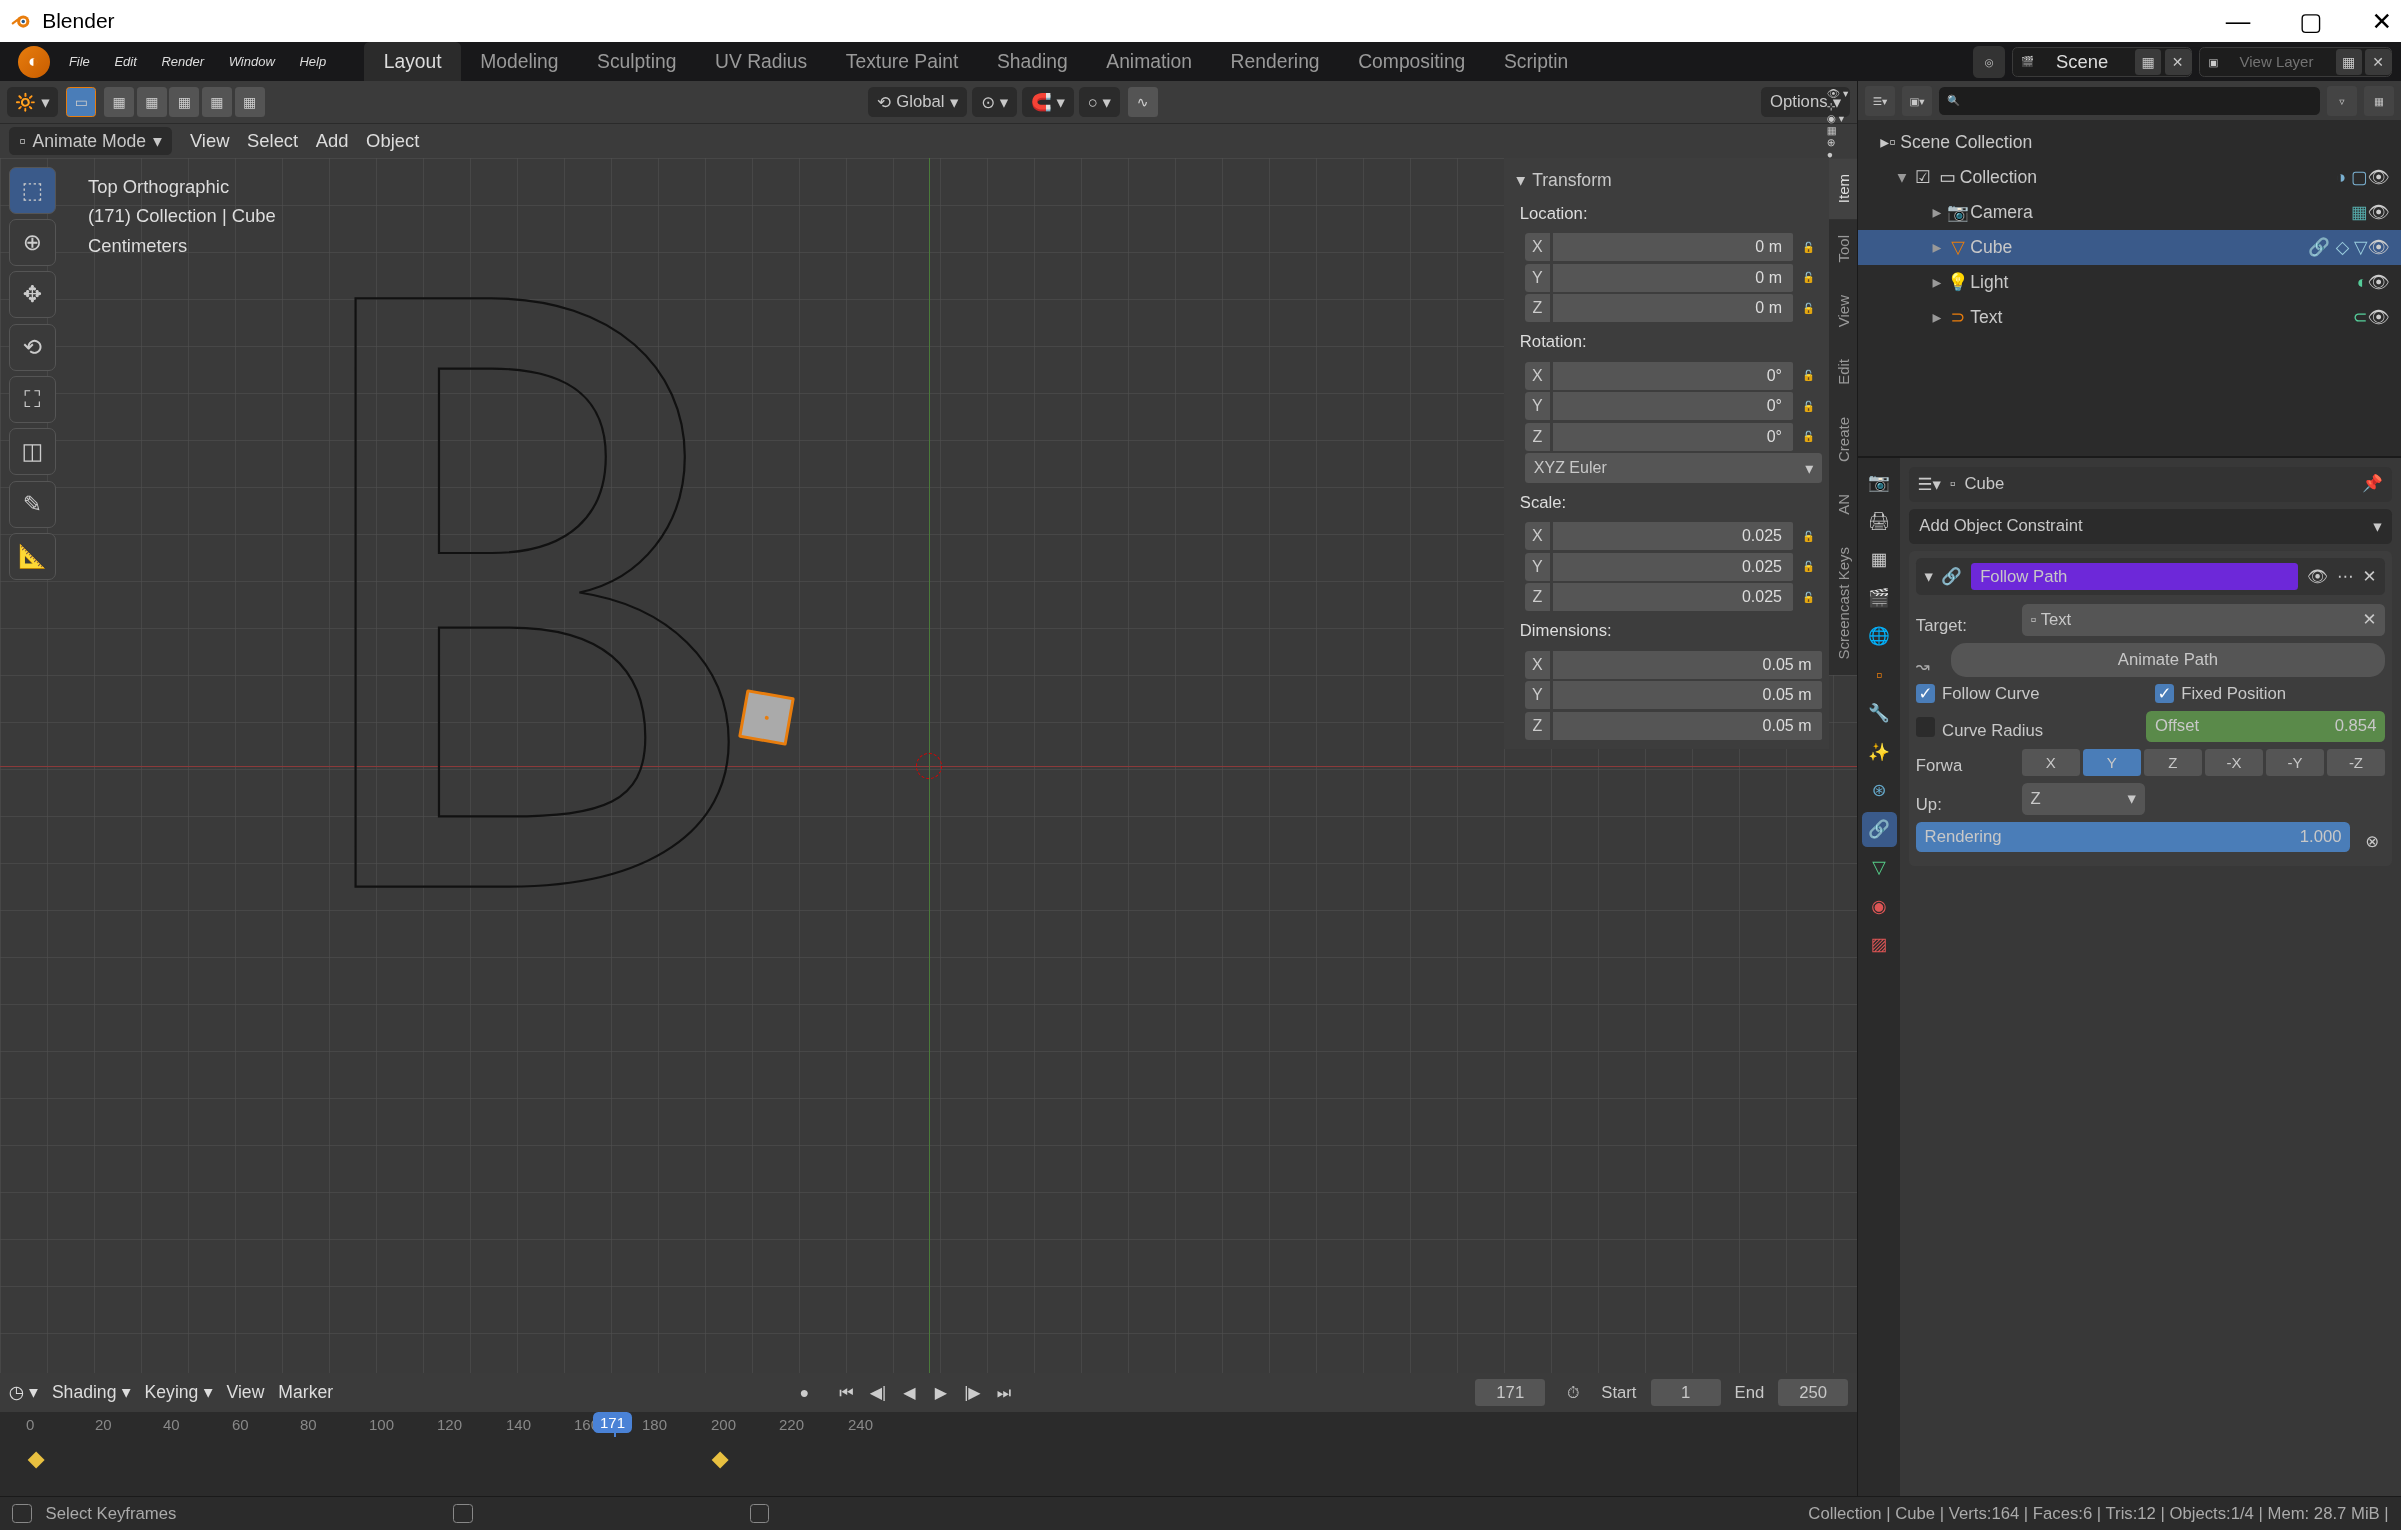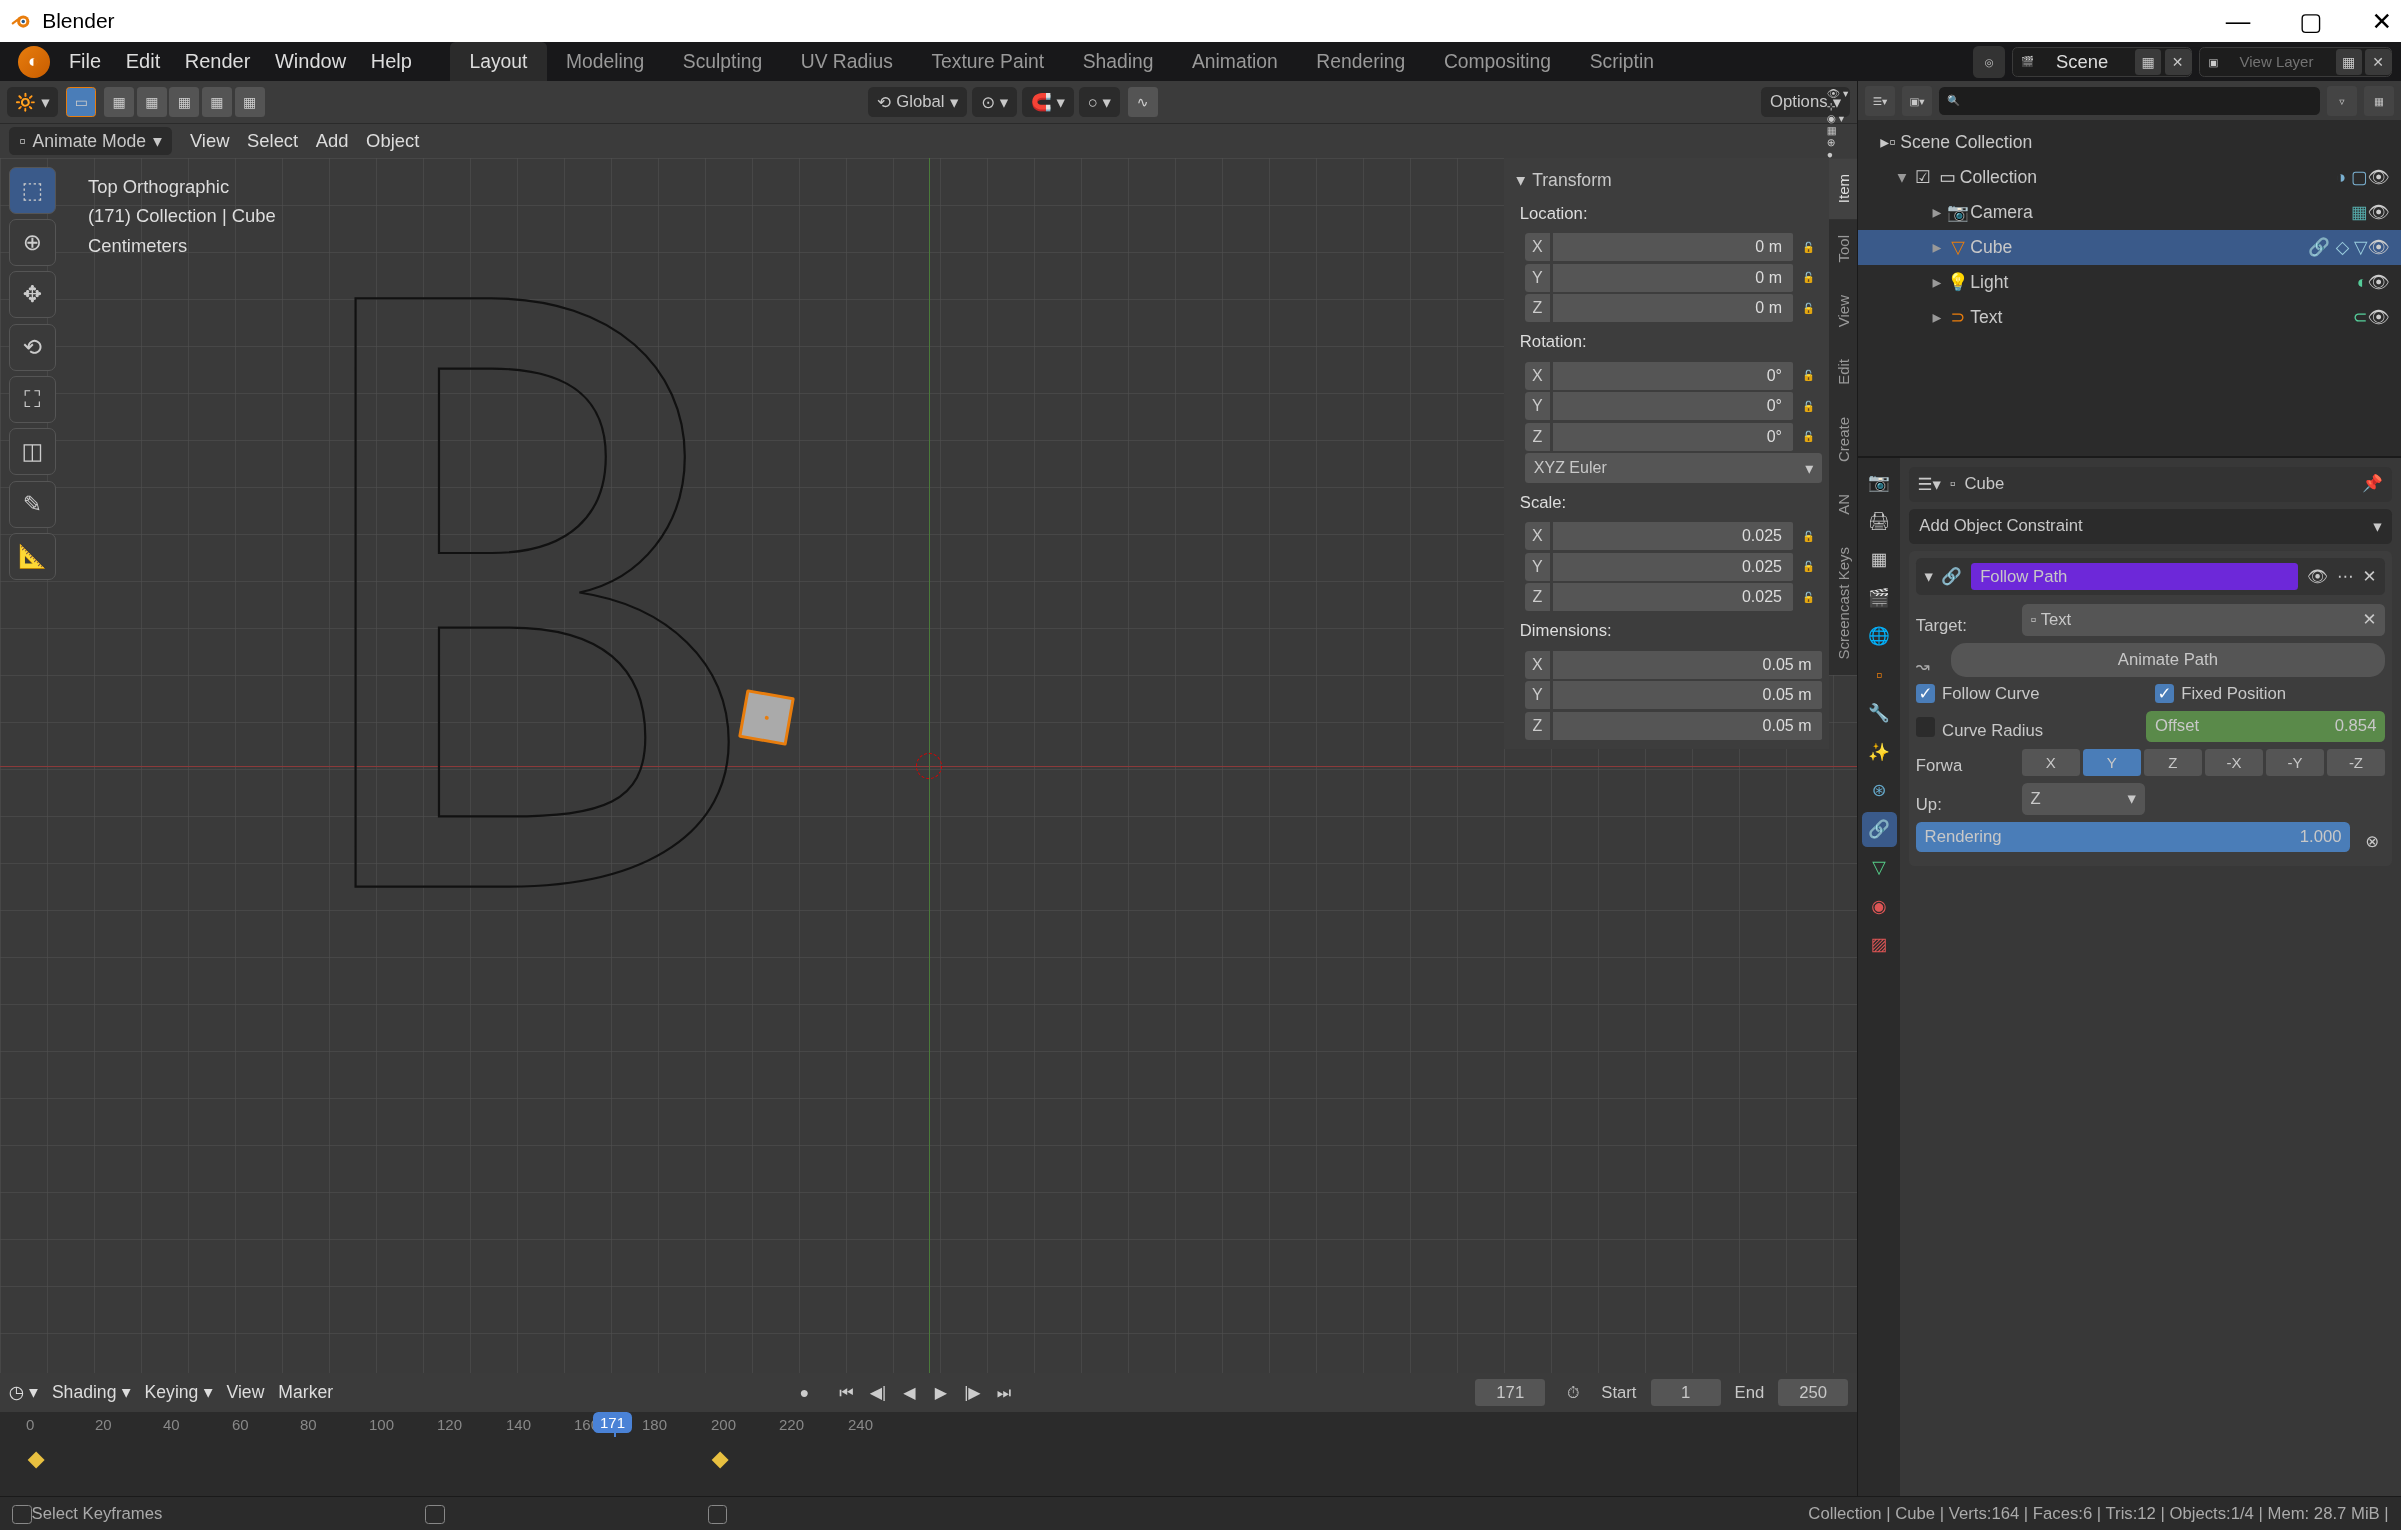--- a/index.html
+++ b/index.html
@@ -9,21 +9,21 @@
 
 .titlebar { height:42px; background:#fff; display:flex; align-items:center; padding:0 8.8px; }
 .titlebar .logo { width:24.6px; height:24.6px; margin-right:8.8px; display:flex; align-items:center; justify-content:center;}
 .titlebar .title { color:#000; font-size:21px; }
 .titlebar .winctrls { margin-left:auto; display:flex; gap:49px; }
 .titlebar .winctrl { font-size:24.6px; color:#000; cursor:pointer; }
 
 
 .menubar { height:39px; background:#18181a; display:flex; align-items:center; }
 .menubar .blender-icon { width:32px; height:32px; margin:0 7px 0 17.6px; border-radius:50%; background:linear-gradient(135deg,#e87d0d,#c85d00); display:flex; align-items:center; justify-content:center; color:#fff; font-size:17.6px; }
-.menubar .menu { padding:0 12.3px; color:#ddd; font-size:20px; cursor:pointer; }
+.menubar .menu { padding:0 12.3px; color:#ddd; font-size:13px; cursor:pointer;font-style:italic; }
 .menubar .tabs { display:flex; margin-left:26px; }
 .menubar .tab { padding:8.8px 19.3px; color:#999; font-size:19.3px; cursor:pointer; border-radius:5.3px 5.3px 0 0; }
 .menubar .tab.active { background:#2b2b2b; color:#ddd; }
 .menubar .right { margin-left:auto; display:flex; align-items:center; gap:7px; padding-right:8.8px; }
 .menubar .scene-field,.menubar .layer-field { display:flex; align-items:center; background:#1d1d1d; border:0.9px solid #3a3a3a; border-radius:5.3px; height:30px; }
 .menubar .scene-field .icon,.menubar .layer-field .icon { padding:0 8.8px; color:#ccc; }
 .menubar .scene-field .txt { padding:0 12.3px; font-size:18.4px; color:#ddd; min-width:88px; }
 .menubar .layer-field .txt { padding:0 12.3px; font-size:15px; color:#737373; min-width:105px; }
 .menubar .little-btns { display:flex; }
 .menubar .little-btns .b { width:26px; height:26px; background:#3a3a3a; border-radius:3.5px; margin-left:3.5px; display:flex; align-items:center; justify-content:center; font-size:14px; }
@@ -132,21 +132,21 @@
 .constraint .chk { width:19.3px; height:19.3px; background:#2b2b2b; border-radius:3.5px; display:inline-flex; align-items:center; justify-content:center; margin-right:7px;}
 .constraint .chk.on { background:#4a7db8; color:#fff; }
 .constraint .axisgrp { display:flex; gap:2.6px; flex:1;}
 .constraint .ax { flex:1; background:#555; padding:5.3px 0; text-align:center; border-radius:3.5px; font-size:15px;}
 .constraint .ax.on { background:#4a7db8; }
 .constraint .offset { background:#5a8a4a; padding:5.3px 8.8px; border-radius:5.3px; display:flex; justify-content:space-between; flex:1;}
 .constraint .influence { background:#4a7db8; padding:5.3px 8.8px; border-radius:5.3px; display:flex; justify-content:space-between; flex:1;}
 
 
 .statusbar { height:35px; background:#2b2b2b; display:flex; align-items:center; padding:0 12.3px; font-size:16.7px; color:#aaa; border-top:0.9px solid #1a1a1a;}
-.statusbar .left { display:flex; align-items:flex-end; }
+.statusbar .left { display:flex; align-items:flex-start; gap:14px; }
 .statusbar .right { margin-left:auto; }
 .statusbar .sq { width:19.3px; height:19.3px; border:1.8px solid #888; border-radius:3.5px; }
 </style>
 </head>
 <body>
 <div class="scale-wrap">
 
 <div class="titlebar">
   <div class="logo">
     <svg width="21" height="21" viewBox="0 0 24 24">

